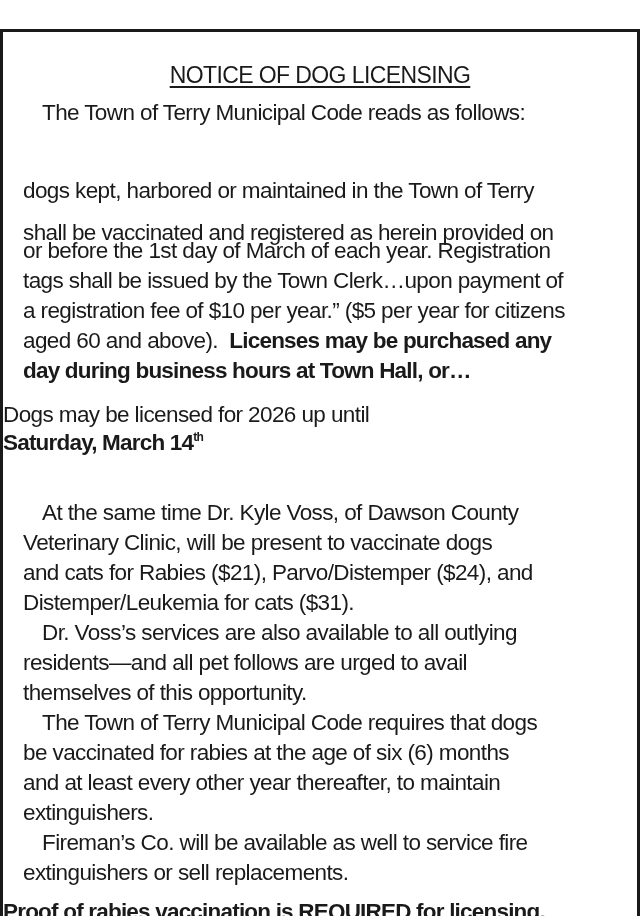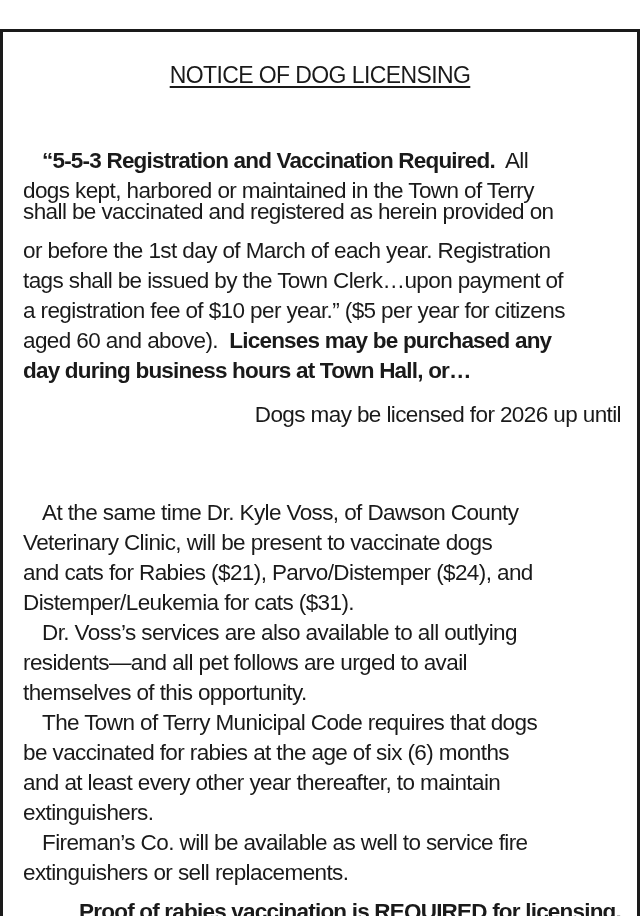--- a/index.html
+++ b/index.html
@@ -15,53 +15,51 @@
       font-stretch: condensed;
       margin-top: 29px;
     }
     .line {
       position: absolute; left: 20px; right: 16px;
       font-size: 22.5px; line-height: 30px; height: 30px;
       white-space: nowrap;
       letter-spacing: -0.6px;
     }
     .indent { padding-left: 19px; }
-    .center { text-align: right; left: 0; right: 16px; }
+    .center { text-align: left; left: 0; right: 4px; }
     .bold { font-weight: bold; letter-spacing: -0.8px; }
     .title {
       position: absolute; left: 0; right: 0; top: 28px;
       text-align: center; font-size: 23px; line-height: 30px;
       text-decoration: underline; text-underline-offset: 3px;
       letter-spacing: -0.6px;
     }
     sup { font-size: 12px; line-height: 0; vertical-align: 9px; }
   </style>
 </head>
 <body>
 
 <div class="notice">
   <div class="title">NOTICE OF DOG LICENSING</div>
 
+  <div class="line indent" style="top:66px">The Town of Terry Municipal Code reads as follows:</div>
 
-  <div class="line indent" style="top:114px">
-    <span class="bold">“5-5-3 Registration and Vaccination Required.</span>&nbsp;
-    <span>All</span>
-  </div>
   <div class="line" style="top:144px">dogs kept, harbored or maintained in the Town of Terry</div>
-  <div class="line" style="top:165px">shall be vaccinated and registered as herein provided on</div>
+  <div class="line" style="top:186px">shall be vaccinated and registered as herein provided on</div>
   <div class="line" style="top:204px">or before the 1st day of March of each year.  Registration</div>
   <div class="line" style="top:234px">tags shall be issued by the Town Clerk…upon payment of</div>
   <div class="line" style="top:264px">a registration fee of $10 per year.”  ($5 per year for citizens</div>
   <div class="line" style="top:294px">
     <span>aged 60 and above).</span>&nbsp;
     <span class="bold">Licenses may be purchased any</span>
   </div>
   <div class="line bold" style="top:324px">day during business hours at Town Hall, or…</div>
 
   <div class="line center" style="top:368px">Dogs may be licensed for 2026 up until</div>
+  <div class="line center bold" style="top:396px"><span>Saturday, March 14</span><sup>th</sup></div>
 
   <div class="line indent" style="top:466px">At the same time Dr. Kyle Voss, of Dawson County</div>
   <div class="line" style="top:496px">Veterinary Clinic, will be present to vaccinate dogs</div>
   <div class="line" style="top:526px">and cats for Rabies ($21), Parvo/Distemper ($24), and</div>
   <div class="line" style="top:556px">Distemper/Leukemia for cats ($31).</div>
 
   <div class="line indent" style="top:586px">Dr. Voss’s services are also available to all outlying</div>
   <div class="line" style="top:616px">residents—and all pet follows are urged to avail</div>
   <div class="line" style="top:646px">themselves of this opportunity.</div>
 

